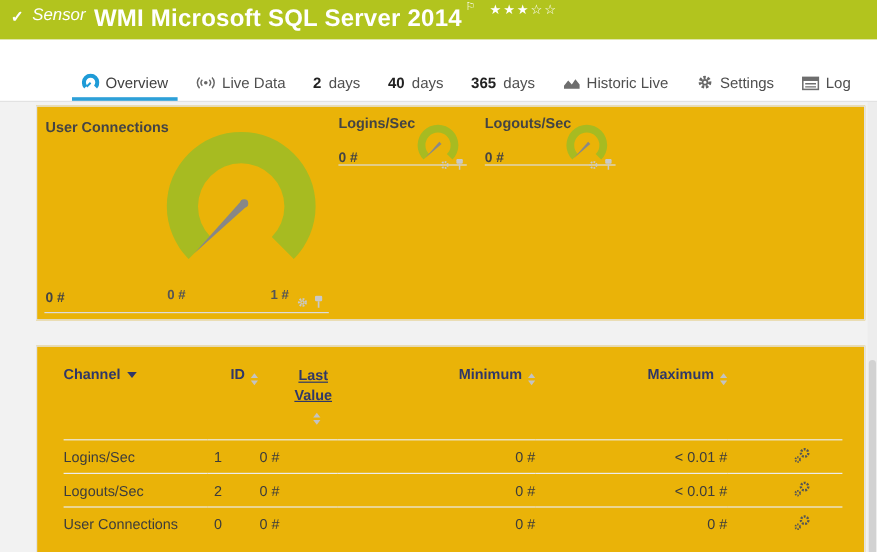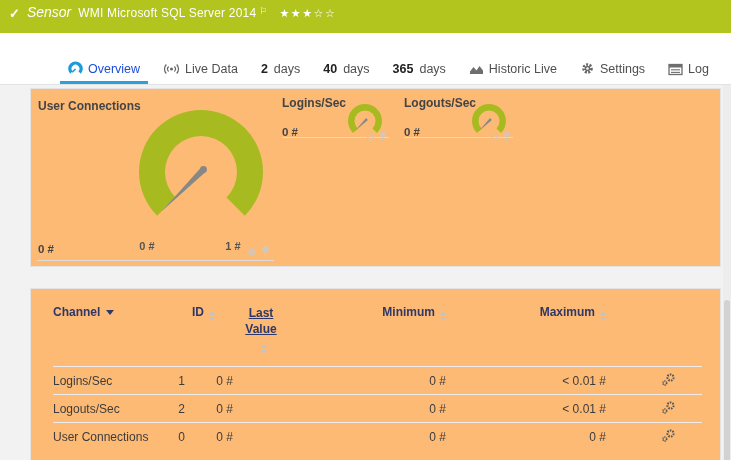--- a/index.html
+++ b/index.html
@@ -10,46 +10,46 @@
     font-family:"Liberation Sans", sans-serif;
   }
 
   
   .statusbar {
     height:33px; background:#b2c41e; color:#fff;
     display:flex; align-items:flex-start;
   }
   .check { margin:7px 7px 0 9px; font-size:13px; font-weight:bold; line-height:1; }
   .sb-text { padding-top:4px; }
-  .line1 { display:flex; align-items:flex-end; line-height:1.2; }
+  .line1 { display:flex; align-items:flex-start; line-height:1.2; }
   .sensor-label { font-style:italic; font-size:14px; margin-right:7px; }
-  .sb-title { font-weight:normal; font-size:12px; letter-spacing:.2px; }
+  .sb-title { font-weight:bold; font-size:20px; letter-spacing:.2px; }
   .flag { font-size:9px; margin-left:3px; position:relative; top:-4px; }
   .stars { font-size:11px; letter-spacing:1.5px; margin-left:12px; position:relative; top:-1px; }
   .status-ok { font-size:10px; font-weight:bold; margin-left:11px; margin-top:2px; }
 
   
   .tabzone {
     background:#fff; height:52px; border-bottom:1px solid #e2e2e2;
     display:flex; align-items:flex-end;
     padding:0 14px 0 60px;
   }
   .tabs { display:flex; align-items:flex-end; justify-content:space-between; width:100%; }
   .tab {
     display:flex; align-items:center; gap:5px;
     font-size:12.5px; color:#4f4f4f;
     padding:6px 8px 8px; cursor:default; white-space:nowrap;
   }
-  .tab.active { border-bottom:3px solid #2da0d8; padding-bottom:5px; color:#1d4ed8; }
+  .tab.active { border-bottom:3px solid #2da0d8; padding-bottom:5px; color:#404040; }
   .tab .num { font-weight:bold; color:#222; margin-right:1px; }
   .tab svg { display:block; }
 
   
   .card {
-    position:absolute; left:30px; background:#fdba74;
+    position:absolute; left:30px; background:#eab308;
     border:1px solid #e3e3e3;
   }
   .card-top { top:88px; width:691px; height:179px; }
   .card-table { top:288px; width:691px; height:184px; border-bottom:none; padding:8px 20px 0 22px; }
 
   
   .panel { position:absolute; border-bottom:1px solid #dcdcdc; }
   .panel-title { font-size:12px; font-weight:bold; color:#444; }
   .panel-big { left:6px; top:5px; width:237px; height:167px; }
   .panel-big .panel-title { position:absolute; left:1px; top:5px; }

